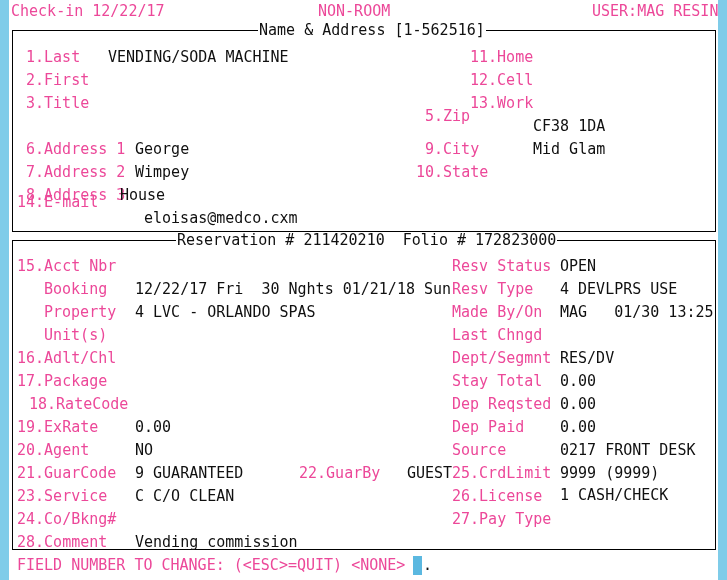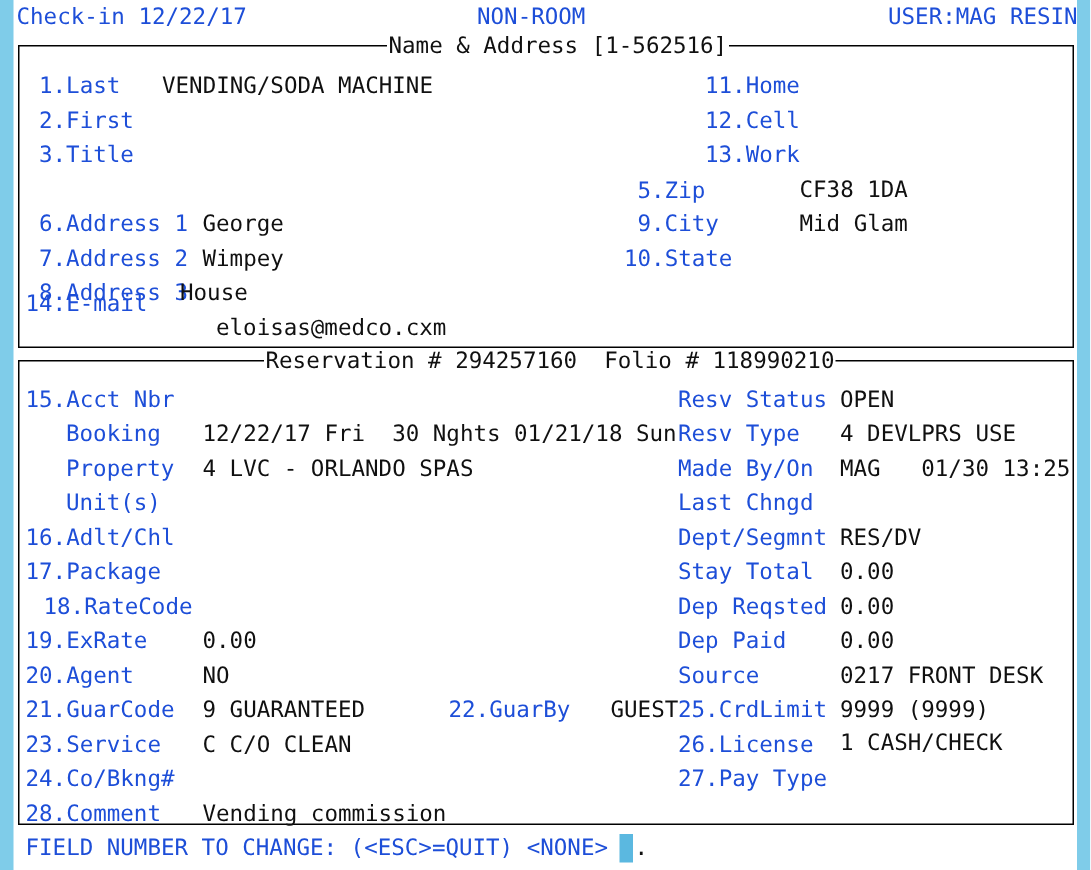--- a/index.html
+++ b/index.html
@@ -30,21 +30,21 @@
   .gutter.right { right: 0px; }
 
   
   .t {
     position: absolute;
     white-space: pre;
     font-family: "DejaVu Sans Mono", "Liberation Mono", monospace;
     font-size: 15px;
     line-height: 23px;
   }
-  .blue  { color: #1d4ed8; }
+  .blue  { color: #ec4899; }
   .black { color: #101010; }
 
   
   .panel {
     position: absolute;
     border: 1px solid #000000;
     background: transparent;
   }
   
   .panel-legend {
@@ -94,33 +94,33 @@
   <div class="t black" style="left:108px; top:92px;"></div>
   <div class="t black" style="left:108px; top:115px;"></div>
   <div class="t black" style="left:135px; top:138px;">George</div>
   <div class="t black" style="left:135px; top:161px;">Wimpey</div>
   <div class="t black" style="left:120px; top:184px;">House</div>
   <div class="t black" style="left:144px; top:207px;">eloisas@medco.cxm</div>
 
   <div class="t blue" style="left:470px; top:46px;">11.Home</div>
   <div class="t blue" style="left:470px; top:69px;">12.Cell</div>
   <div class="t blue" style="left:470px; top:92px;">13.Work</div>
-  <div class="t blue" style="left:425px; top:116px;">5.Zip</div>
+  <div class="t blue" style="left:425px; top:105px;">5.Zip</div>
   <div class="t blue" style="left:425px; top:138px;">9.City</div>
   <div class="t blue" style="left:416px; top:161px;">10.State</div>
 
   <div class="t black" style="left:560px; top:46px;"></div>
   <div class="t black" style="left:560px; top:69px;"></div>
   <div class="t black" style="left:560px; top:92px;"></div>
   <div class="t black" style="left:533px; top:115px;">CF38 1DA</div>
   <div class="t black" style="left:533px; top:138px;">Mid Glam</div>
   <div class="t black" style="left:533px; top:161px;"></div>
 
   <div class="panel" style="left:12px; top:240px; width:702px; height:308px;"></div>
-  <div class="panel-legend" style="left:176px; top:233px;">Reservation # 294257160  Folio # 118990210</div>
+  <div class="panel-legend" style="left:176px; top:233px;">Reservation # 211420210  Folio # 172823000</div>
 
   <div class="t blue" style="left:17px; top:255px;">15.Acct Nbr</div>
   <div class="t blue" style="left:44px; top:278px;">Booking</div>
   <div class="t blue" style="left:44px; top:301px;">Property</div>
   <div class="t blue" style="left:44px; top:324px;">Unit(s)</div>
   <div class="t blue" style="left:17px; top:347px;">16.Adlt/Chl</div>
   <div class="t blue" style="left:17px; top:370px;">17.Package</div>
   <div class="t blue" style="left:17px; top:393px;margin-left:12px;">18.RateCode</div>
   <div class="t blue" style="left:17px; top:416px;">19.ExRate</div>
   <div class="t blue" style="left:17px; top:439px;">20.Agent</div>

